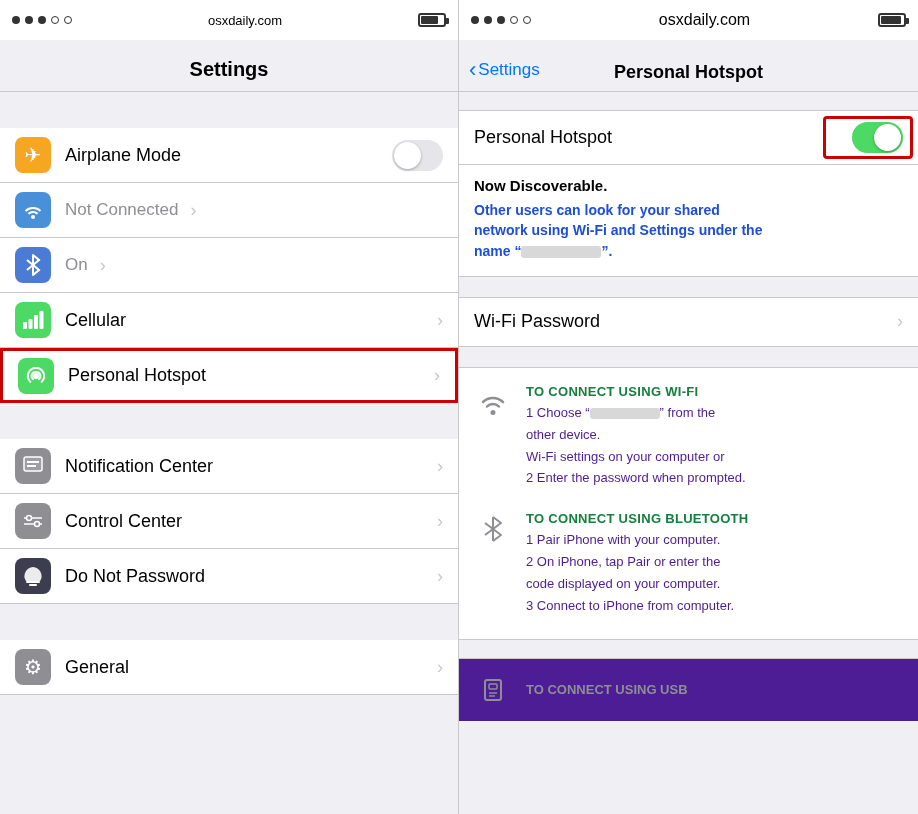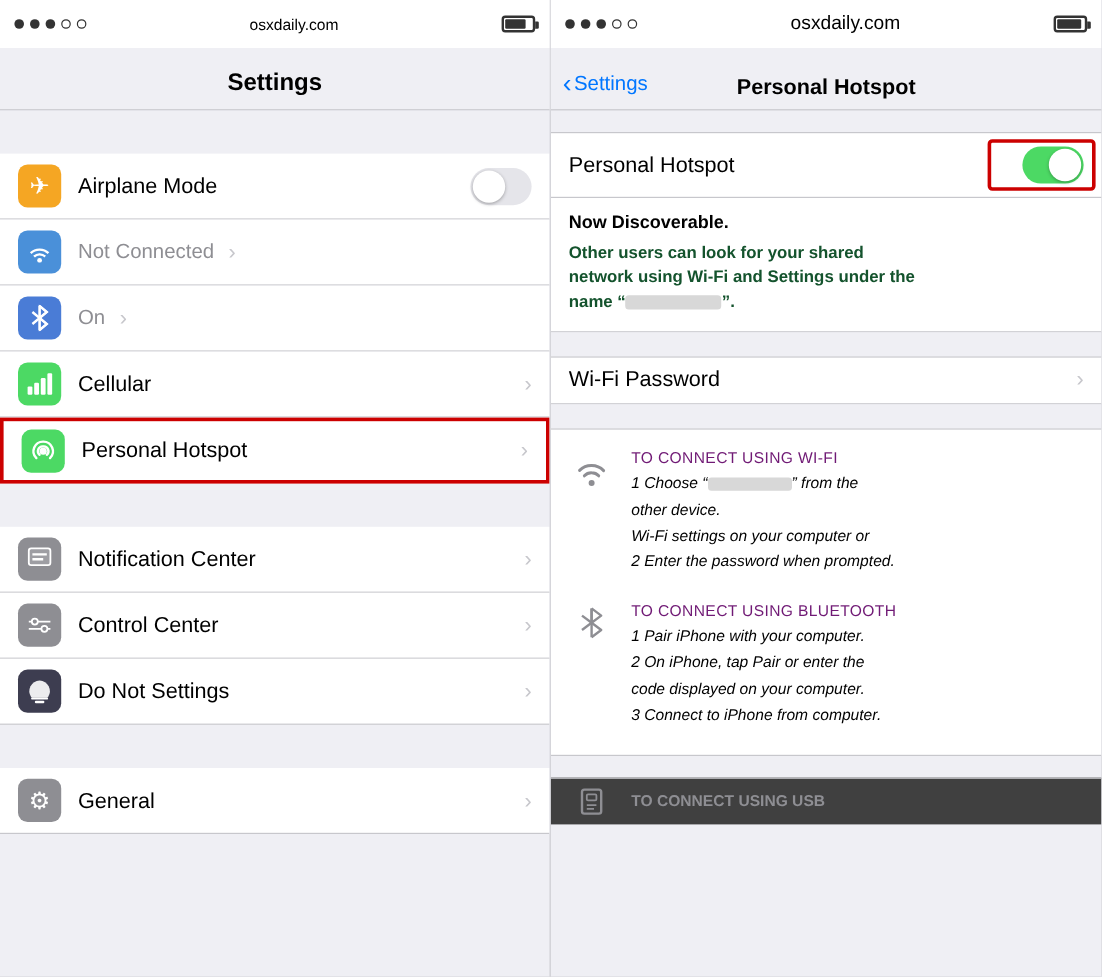--- a/index.html
+++ b/index.html
@@ -238,21 +238,21 @@
       border-bottom: 1px solid #c7c7cc;
       font-weight: bold;
     }
     .discoverable-title {
       font-size: 15px;
       color: #000;
       margin-bottom: 6px;
     }
     .discoverable-desc {
       font-size: 14px;
-      color: #14532d;
+      color: #1d4ed8;
       line-height: 1.45;
     }
     .network-name-placeholder {
       display: inline-block;
       width: 80px;
       height: 12px;
       background: #d8d8d8;
       border-radius: 3px;
       vertical-align: middle;
     }
@@ -261,21 +261,21 @@
       height: 20px;
       background: #efeff4;
     }
 
     .wifi-password-row {
       background: #fff;
       border-top: 1px solid #c7c7cc;
       border-bottom: 1px solid #c7c7cc;
       display: flex;
       align-items: center;
-      height: 40px;
+      height: 50px;
       padding: 0 15px;
     }
     .wifi-password-label {
       flex: 1;
       font-size: 18px;
       color: #000;
     }
 
     .instructions-section {
       background: #fff;
@@ -295,47 +295,46 @@
       display: flex; align-items: center; justify-content: center;
       margin-right: 14px;
       font-size: 26px;
       color: #8e8e93;
     }
     .instr-text {
       flex: 1;
     }
     .instr-title {
       font-size: 13px;
-      font-weight: normal;
-      color: #701a75;
+      font-weight: bold;
+      color: #15803d;
       margin-bottom: 5px;
       letter-spacing: 0.3px;
     }
     .instr-step {
       font-size: 13px;
-      color: #000000;
+      color: #4c1d95;
       line-height: 1.45;
       margin-bottom: 3px;
-      font-style: italic;
     }
     .instr-network {
       display: inline-block;
       width: 70px;
       height: 11px;
       background: #d8d8d8;
       border-radius: 3px;
       vertical-align: middle;
     }
 
     .to-connect-usb {
-      background: #404040;
+      background: #4c1d95;
       border-top: 1px solid #c7c7cc;
       display: flex;
       align-items: center;
-      padding: 0 15px;
+      padding: 12px 15px;
       margin-top: 18px;
     }
     .usb-icon {
       width: 38px; height: 38px;
       flex-shrink: 0;
       display: flex; align-items: center; justify-content: center;
       margin-right: 14px;
       font-size: 22px;
       color: #8e8e93;
     }
@@ -462,21 +461,21 @@
     </div>
 
     <div class="list-item">
       <div class="item-icon" style="background:#3d3d50;">
         <svg width="22" height="22" viewBox="0 0 22 22" fill="white">
           <path d="M11 2A9 9 0 0 0 4 16h14A9 9 0 0 0 11 2z" fill="white" opacity="0.9"></path>
           <rect x="4" y="16" width="14" height="2" rx="1" fill="white"></rect>
           <rect x="7" y="19" width="8" height="2" rx="1" fill="white"></rect>
         </svg>
       </div>
-      <span class="item-label">Do Not Settings</span>
+      <span class="item-label">Do Not Password</span>
       <span class="chevron">›</span>
     </div>
 
     <div class="section-gap"></div>
 
     <div class="list-item">
       <div class="item-icon icon-gray">⚙</div>
       <span class="item-label">General</span>
       <span class="chevron">›</span>
     </div>

